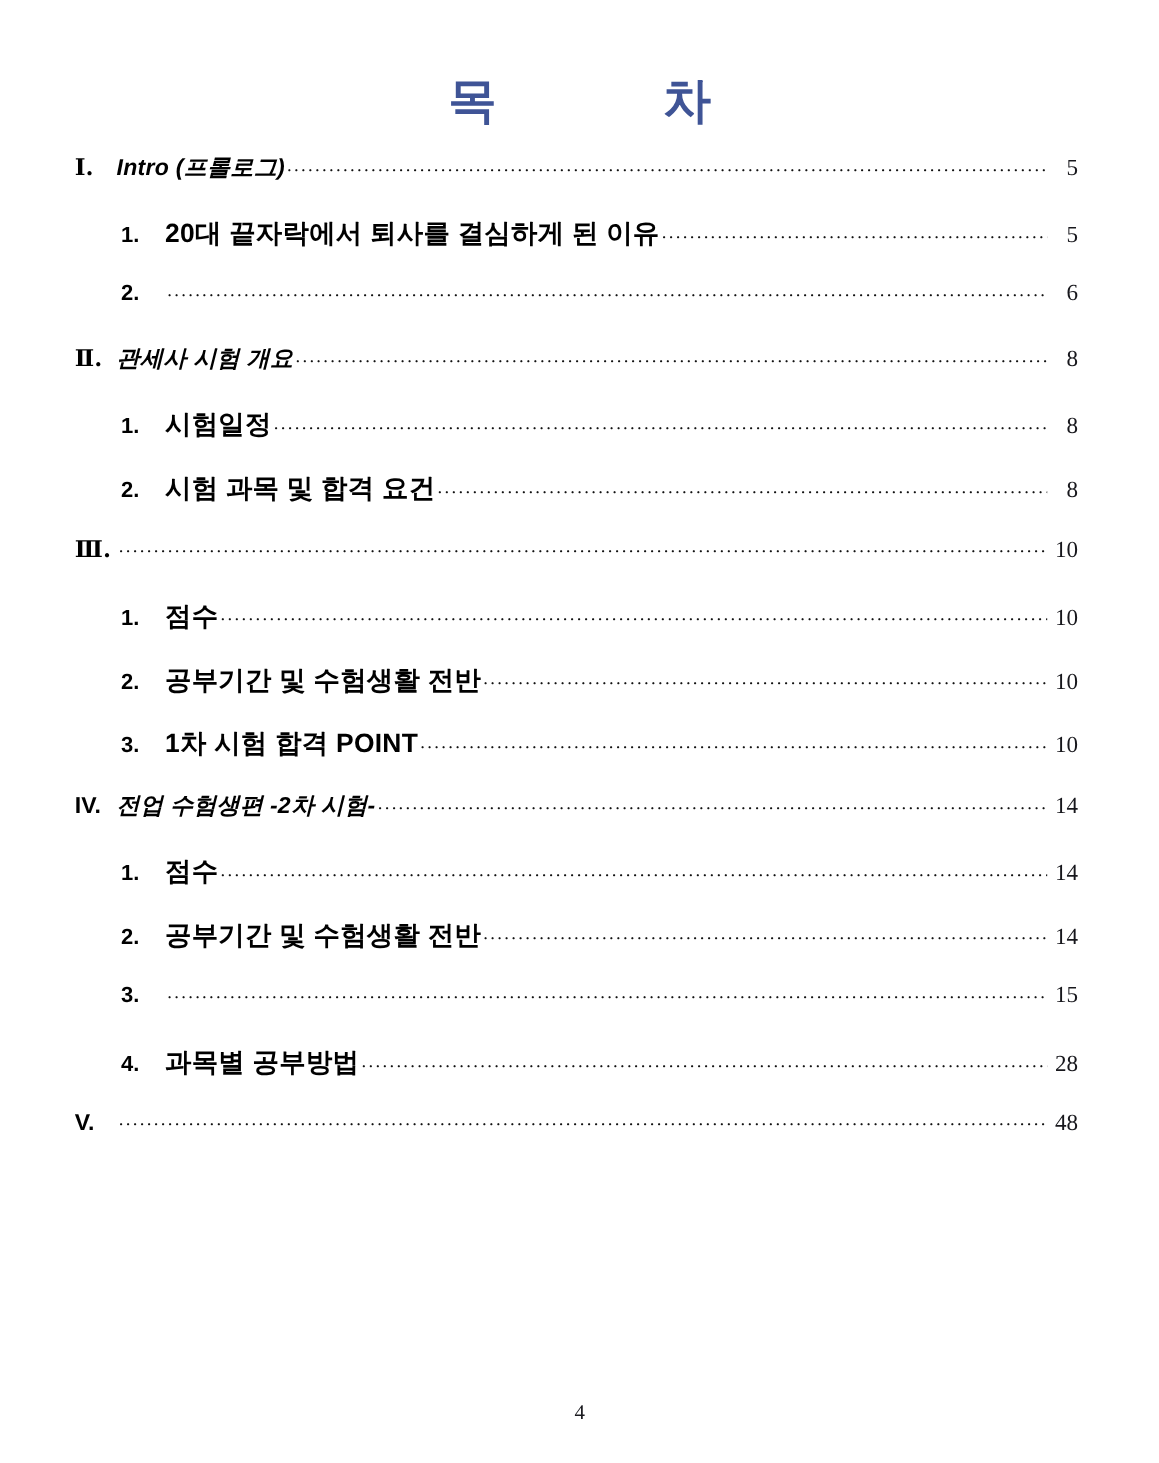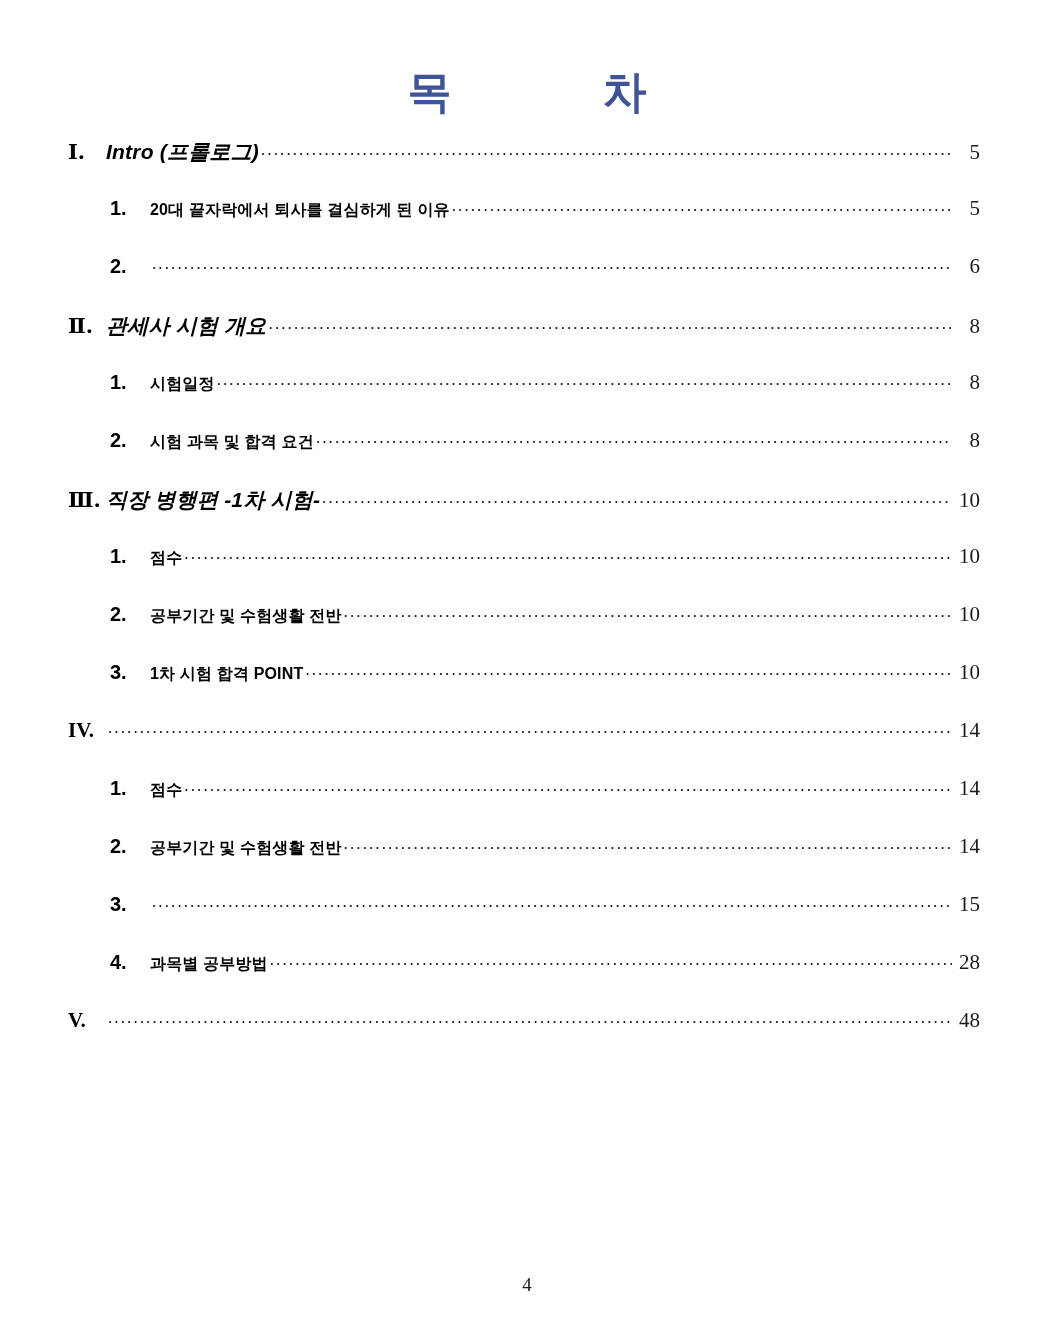--- a/index.html
+++ b/index.html
@@ -69,37 +69,37 @@
     font-weight: bold;
     white-space: pre;
   }
 
   .level-1 .num {
     font-size: 21px;
     font-family: "DejaVu Serif", "Liberation Serif", serif;
     min-width: 38px;
   }
   .level-1 .num.latin {
-    font-family: Liberation Serif, serif;
+    font-family: Liberation Sans, sans-serif;
   }
 
   .level-2 .num {
     font-size: 20px;
     font-family: "Liberation Sans", "DejaVu Sans", sans-serif;
     min-width: 40px;
   }
 
   .label {
     flex: 0 0 auto;
     font-weight: bold;
     white-space: pre;
     letter-spacing: 0.01em;
   }
   .level-1 .label { font-size: 21px; font-style: italic; }
-  .level-2 .label { font-size: 16px; }
+  .level-2 .label { font-size: 24px; }
 
   .leader {
     flex: 1 1 auto;
     position: relative;
     height: 1em;
     min-width: 10px;
     overflow: hidden;
     margin: 0 1px 0 2px;
   }
   .leader::before {
@@ -175,21 +175,20 @@
         <span class="pageno">8</span>
       </div>
       <div class="toc-row level-2">
         <span class="num latin">2.</span>
         <span class="label">시험 과목 및 합격 요건</span>
         <span class="leader"></span>
         <span class="pageno">8</span>
       </div>
       <div class="toc-row level-1">
         <span class="num">Ⅲ.</span>
-        <span class="label">직장 병행편 -1차 시험-</span>
         <span class="leader"></span>
         <span class="pageno">10</span>
       </div>
       <div class="toc-row level-2">
         <span class="num latin">1.</span>
         <span class="label">점수</span>
         <span class="leader"></span>
         <span class="pageno">10</span>
       </div>
       <div class="toc-row level-2">
@@ -199,20 +198,21 @@
         <span class="pageno">10</span>
       </div>
       <div class="toc-row level-2">
         <span class="num latin">3.</span>
         <span class="label">1차 시험 합격 POINT</span>
         <span class="leader"></span>
         <span class="pageno">10</span>
       </div>
       <div class="toc-row level-1">
         <span class="num latin">IV.</span>
+        <span class="label">전업 수험생편 -2차 시험-</span>
         <span class="leader"></span>
         <span class="pageno">14</span>
       </div>
       <div class="toc-row level-2">
         <span class="num latin">1.</span>
         <span class="label">점수</span>
         <span class="leader"></span>
         <span class="pageno">14</span>
       </div>
       <div class="toc-row level-2">

